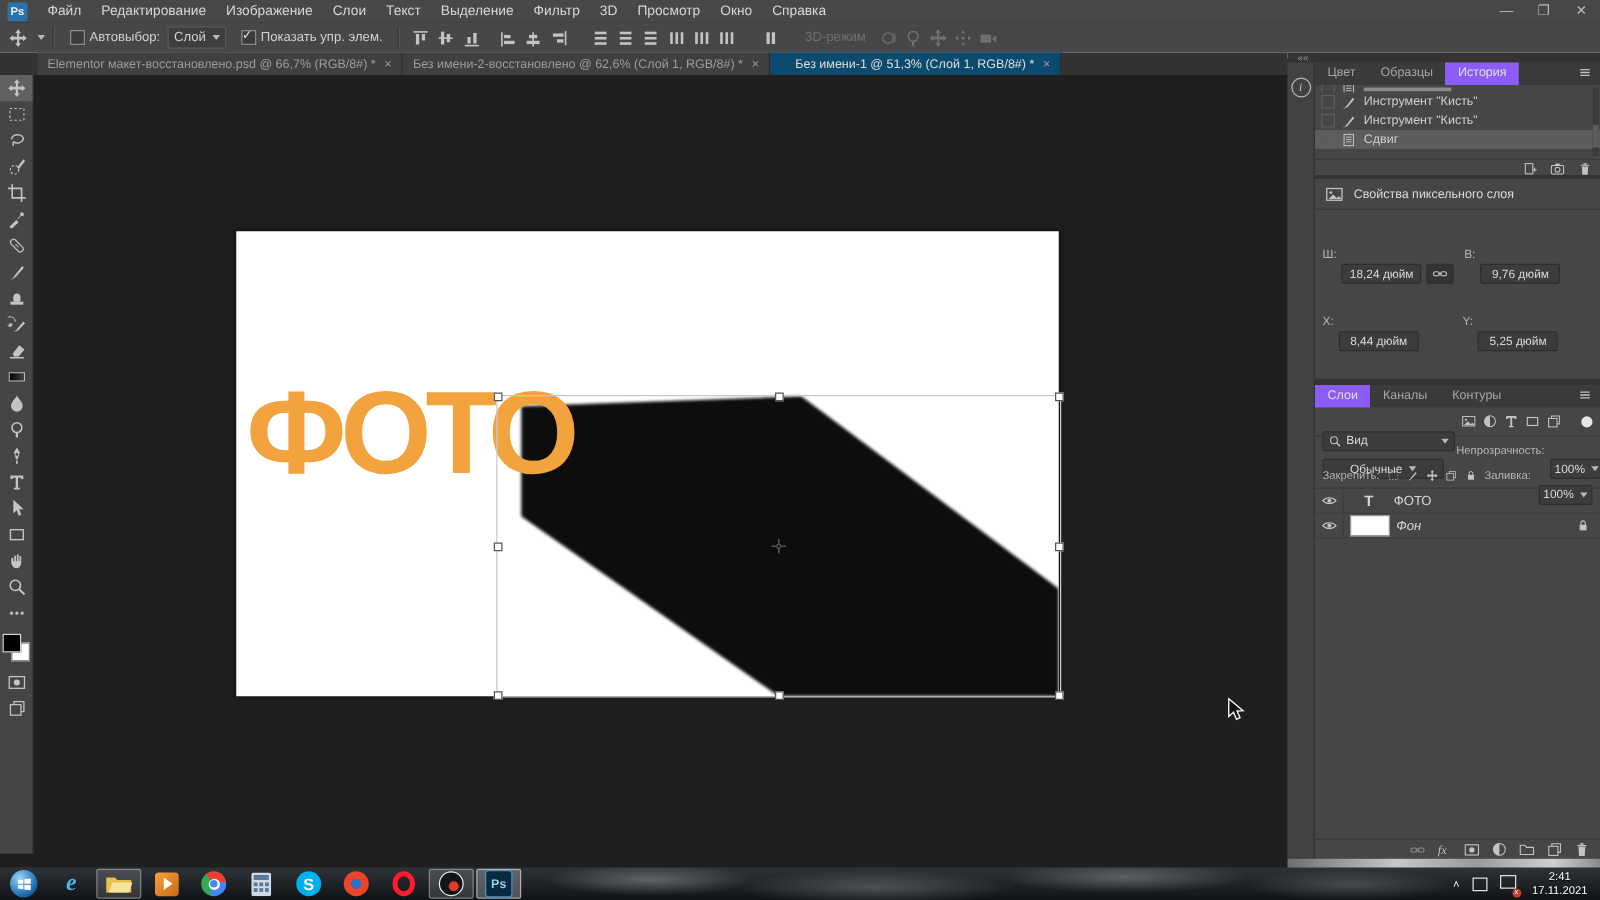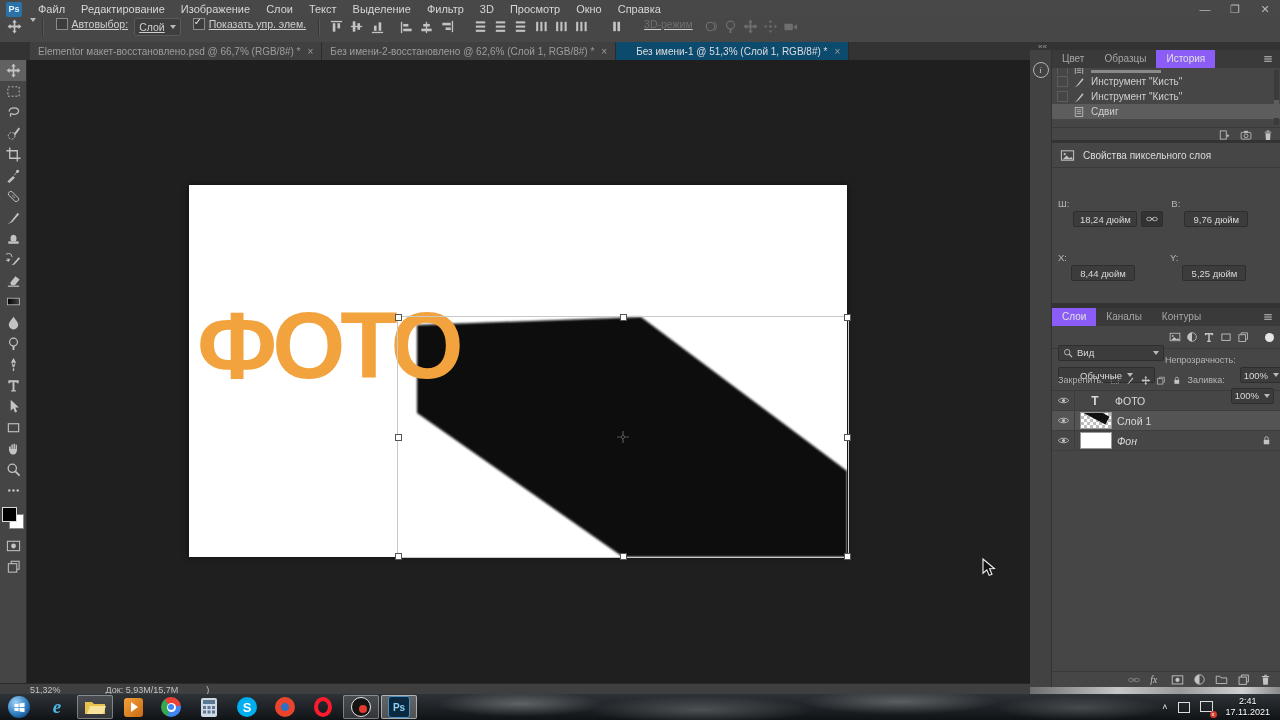--- a/index.html
+++ b/index.html
@@ -16,21 +16,21 @@
   #menubar{left:0;top:0;width:1280px;height:18px;background:#484848;
            border-bottom:1px solid #2d2d2d;display:flex;align-items:center;}
   .ps-badge{width:16px;height:15px;margin:0 8px 0 6px;border-radius:2px;background:#2b72a8;
             color:#eaf5ff;font-size:9px;font-weight:bold;display:flex;align-items:center;justify-content:center;}
   .menu-item{padding:0 8px;font-size:11px;color:#d6d6d6;line-height:18px;cursor:default;}
   #win-controls{margin-left:auto;display:flex;}
   .winbtn{width:30px;text-align:center;color:#b9b9b9;font-size:11px;line-height:17px;}
 
   
   #optionsbar{left:0;top:18px;width:1280px;height:24px;background:#474747;
-              border-bottom:5px solid #e5e5e5;display:flex;align-items:flex-start;font-size:10.5px;color:#cfcfcf;text-decoration:underline;}
+              border-bottom:5px solid #e5e5e5;display:flex;align-items:center;font-size:10.5px;color:#cfcfcf;}
   .checkbox{width:10px;height:10px;border:1px solid #8a8a8a;background:#3c3c3c;margin:0 4px 0 6px;position:relative;flex:none;}
   .checkbox.checked::after{content:"✓";position:absolute;left:0px;top:-3px;font-size:10px;color:#e8e8e8;}
   .mini-drop{display:flex;align-items:center;height:16px;background:#3e3e3e;border:1px solid #5a5a5a;
              border-radius:2px;padding:0 4px;margin:0 6px;font-size:10.5px;color:#d0d0d0;}
   .caret{width:0;height:0;border-left:3px solid transparent;border-right:3px solid transparent;
          border-top:4px solid #b9b9b9;margin-left:5px;}
   .opt-ic{width:17px;height:17px;margin:0 1.5px;display:flex;align-items:center;justify-content:center;}
 
   
   #tabbar{left:0;top:42px;width:1030px;height:18px;background:#333333;display:flex;}
@@ -584,25 +584,20 @@
     <div class="handle" style="left:222px;bottom:-3px"></div>
     <div class="handle" style="right:-3px;bottom:-3px"></div>
   </div>
   <svg class="abs" style="left:617px;top:431px" width="12" height="12">
       <use href="#i-ref"></use>
     </svg>
   <svg class="abs" style="left:982px;top:558px" width="14" height="20">
       <use href="#i-cursor"></use>
     </svg>
 
-  <div id="statusbar" class="abs">
-    <span style="margin-left:30px">51,32%</span>
-    <span style="margin-left:45px">Док: 5,93M/15,7M</span>
-    <span style="margin-left:28px">)</span>
-  </div>
 
   <div id="rightbg" class="abs"></div>
   <div class="abs" style="left:1038px;top:42px;font-size:8px;color:#9a9a9a">««</div>
   <div id="icostrip" class="abs">
     <div style="width:14px;height:14px;border:1px solid #b5b5b5;border-radius:50%;color:#c9c9c9;font-size:9px;font-family:'Liberation Serif',serif;font-style:italic;display:flex;align-items:center;justify-content:center;margin:12px auto 0">i</div>
   </div>
 
   <div class="panel" style="top:50px;height:90px">
     <div class="ptabs">
       <div class="ptab">Цвет</div>
@@ -754,31 +749,20 @@
     </div>
 
     <div class="lrow">
       <span class="eyecell">
           <svg class="ic" width="13" height="13">
             <use href="#i-eye"></use>
           </svg>
         </span>
       <span style="width:40px;text-align:center;font-weight:bold;font-size:12px">T</span>
       <span>ФОТО</span>
-    </div>
-    <div class="lrow sel">
-      <span class="eyecell">
-          <svg class="ic" width="13" height="13">
-            <use href="#i-eye"></use>
-          </svg>
-        </span>
-      <span class="checker" style="width:30px;height:15px;margin:0 5px;border:1px solid #999;position:relative;overflow:hidden;flex:none">
-        <span style="position:absolute;left:2px;top:-3px;width:26px;height:9px;background:#111;transform:rotate(28deg)"></span>
-      </span>
-      <span>Слой 1</span>
     </div>
     <div class="lrow">
       <span class="eyecell">
           <svg class="ic" width="13" height="13">
             <use href="#i-eye"></use>
           </svg>
         </span>
       <span style="width:30px;height:15px;margin:0 5px;background:#fff;border:1px solid #999;flex:none"></span>
       <span style="font-style:italic">Фон</span>
       <svg class="ic" width="11" height="11" style="margin-left:auto;margin-right:8px">

